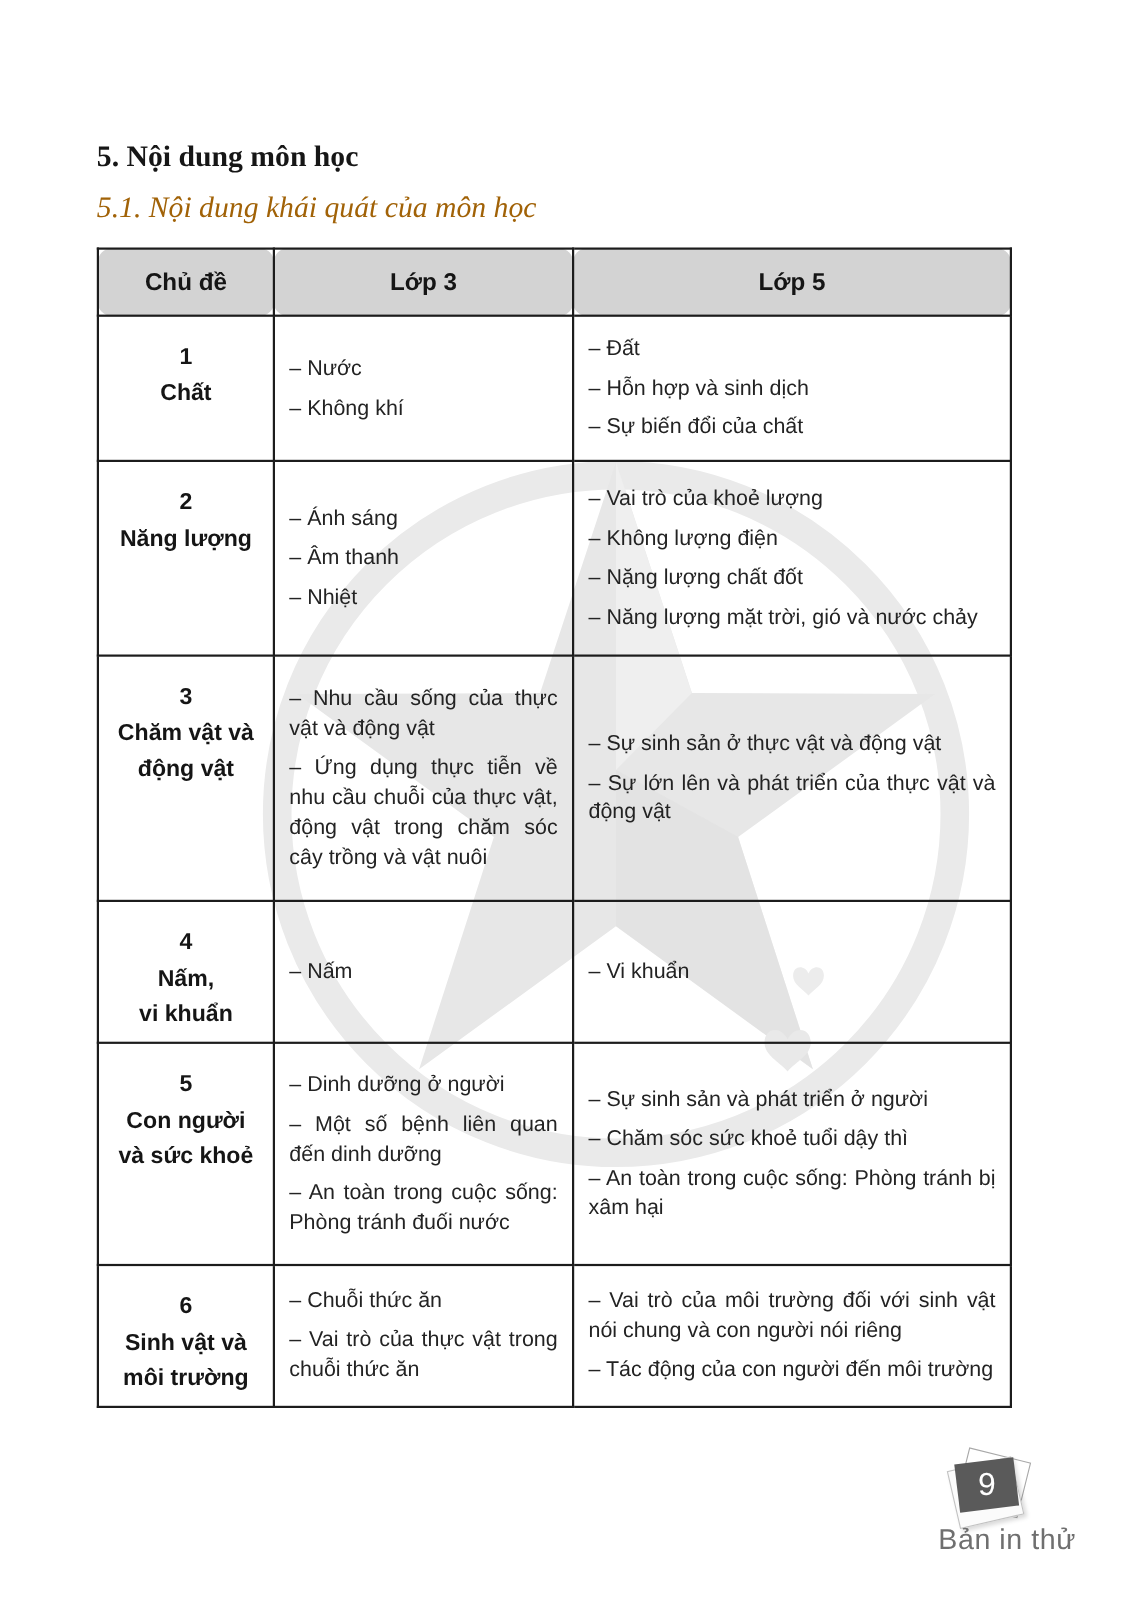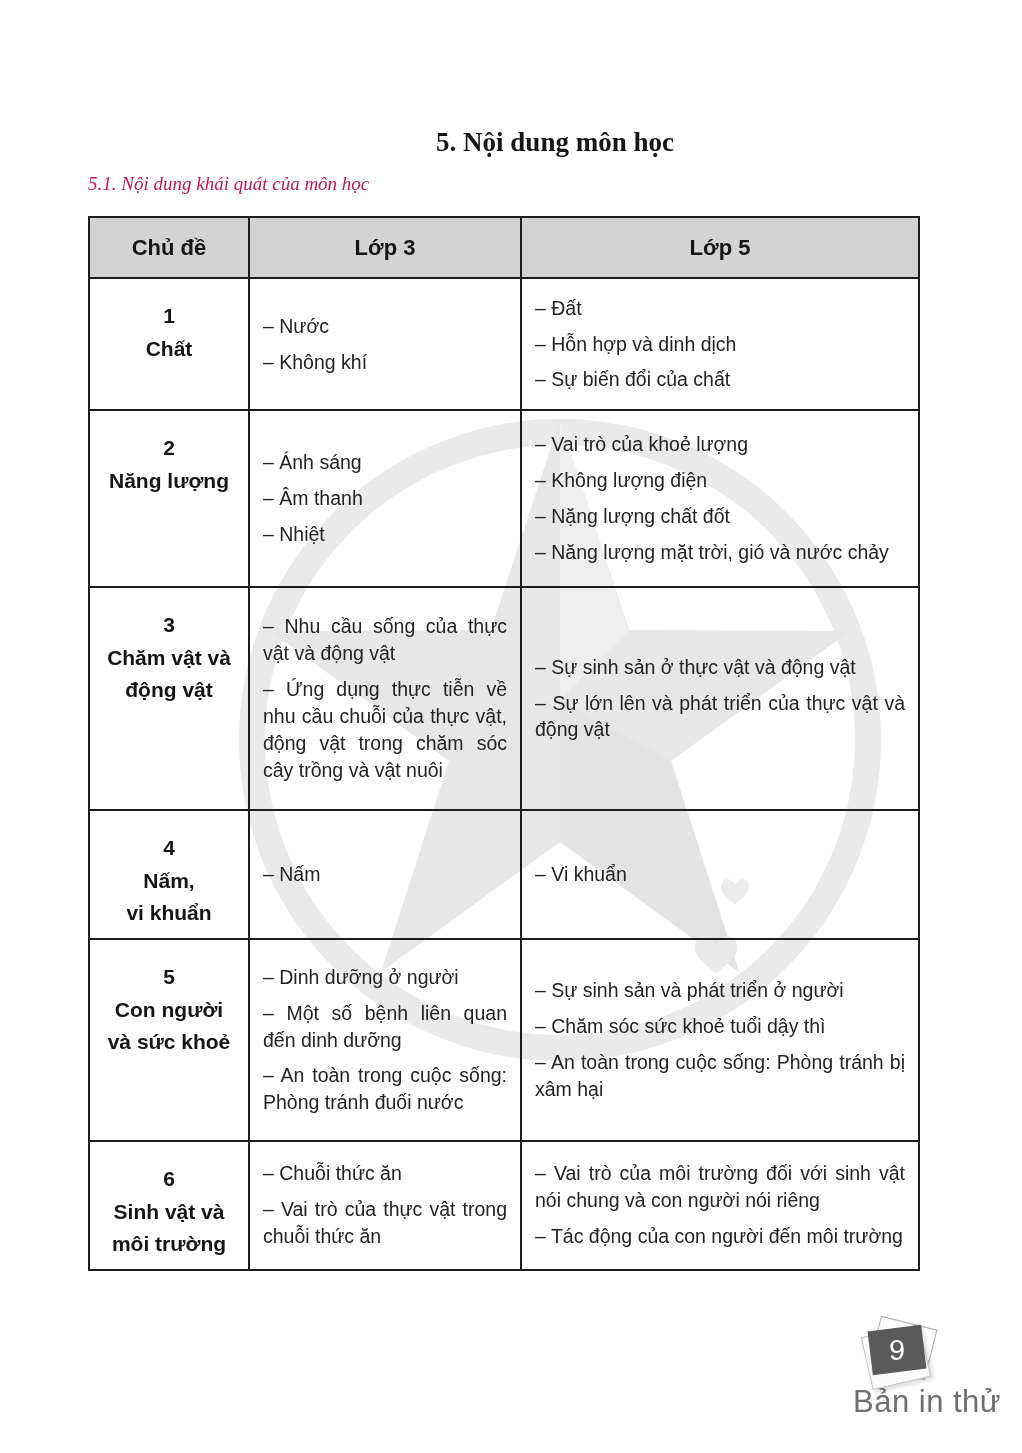--- a/index.html
+++ b/index.html
@@ -20,37 +20,36 @@
     font-family:"Liberation Sans",sans-serif;
     overflow:hidden;
   }
   .watermark{position:absolute;left:0;top:0;z-index:0;}
   .content{position:relative;z-index:1;padding:127px 0 0 88px;}
 
   .section-title{
     font-family:"Liberation Serif",serif;
     font-size:27px;font-weight:bold;color:#161616;
     margin:0 0 15px 0;
-    text-align:center;
   }
   .section-subtitle{
     font-family:"Liberation Serif",serif;
-    font-size:19px;font-style:italic;font-weight:normal;color:#be185d;
+    font-size:27px;font-style:italic;font-weight:normal;color:#a16207;
     margin:0 0 21px 0;
   }
 
   table.curriculum{
     border-collapse:collapse;table-layout:fixed;
     width:830px;color:var(--text);
   }
   .curriculum th,.curriculum td{border:2px solid var(--border);}
   .curriculum th{
     background:var(--header-bg);
     height:61px;font-size:22px;font-weight:bold;color:#151515;
-    text-align:center;vertical-align:middle;
+    text-align:center;vertical-align:middle;border-radius:12px;
   }
   td.topic{
     text-align:center;vertical-align:top;
     padding:21px 6px 8px 6px;
     font-size:21px;font-weight:bold;line-height:1.55;color:#151515;
   }
   td.items{
     vertical-align:middle;
     padding:6px 13px;
     font-size:19.5px;line-height:1.38;
@@ -68,21 +67,21 @@
   .sq-outline{left:18px;top:4px;width:58px;height:52px;background:transparent;border:1px solid #a8a8a8;transform:rotate(14deg);}
   .sq-white{left:10px;top:12px;width:60px;height:54px;background:#fbfbfb;border:1px solid #c2c2c2;transform:rotate(-13deg);box-shadow:2px 3px 4px rgba(0,0,0,0.15);}
   .sq-dark{
     left:14px;top:10px;width:54px;height:44px;
     background:var(--badge-bg);transform:rotate(-7deg);
     display:flex;align-items:center;justify-content:center;
   }
   .sq-dark span{color:#ffffff;font-size:29px;transform:rotate(7deg);}
   .print-stamp{
     position:absolute;left:853px;top:1384px;z-index:2;
-    font-size:31px;color:var(--stamp-text);letter-spacing:0.5px;
+    font-size:26px;color:var(--stamp-text);letter-spacing:0.5px;
   }
 </style>
 </head>
 <body>
 
 <div class="page">
 
   <svg class="watermark" width="1022" height="1453" viewBox="0 0 1022 1453" aria-hidden="true">
     <g>
       <circle cx="560" cy="740" r="308" fill="none" stroke="#eaeaea" stroke-width="26"></circle>
@@ -118,21 +117,21 @@
           <td class="topic">
             <div>1</div>
             <div>Chất</div>
           </td>
           <td class="items">
             <p class="item">– Nước</p>
             <p class="item">– Không khí</p>
           </td>
           <td class="items">
             <p class="item">– Đất</p>
-            <p class="item">– Hỗn hợp và dinh dịch</p>
+            <p class="item">– Hỗn hợp và sinh dịch</p>
             <p class="item">– Sự biến đổi của chất</p>
           </td>
         </tr>
 
         <tr class="r2">
           <td class="topic">
             <div>2</div>
             <div>Năng lượng</div>
           </td>
           <td class="items">

